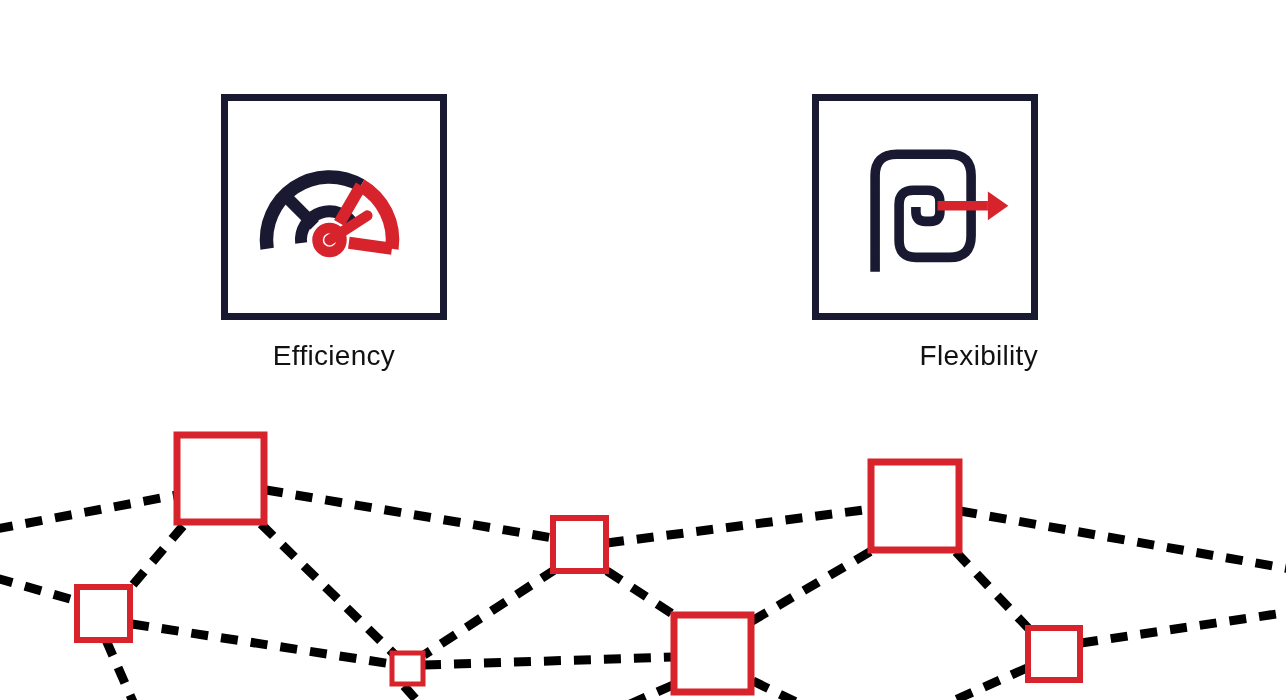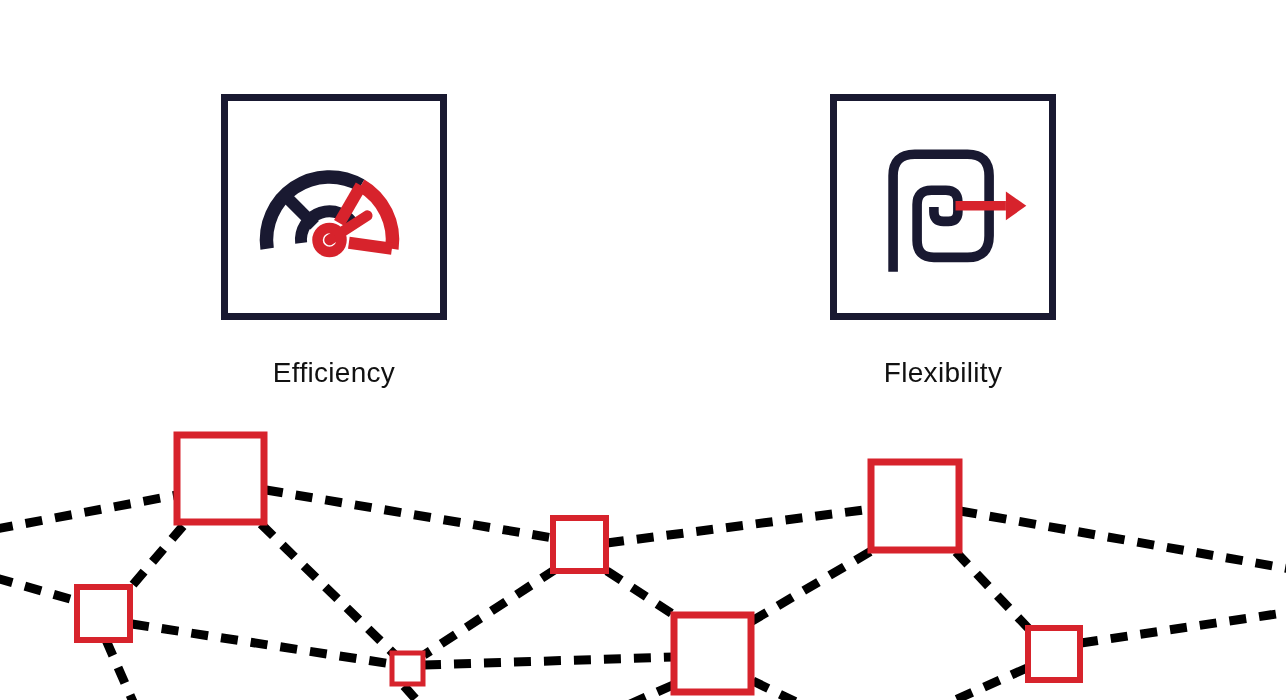--- a/index.html
+++ b/index.html
@@ -11,31 +11,31 @@
   }
   * { margin: 0; padding: 0; box-sizing: border-box; }
   html, body { width: 1286px; height: 700px; background: var(--bg); }
   body { font-family: "Liberation Sans", sans-serif; position: relative; overflow: hidden; }
 
   .canvas { position: absolute; inset: 0; }
 
   .feature { position: absolute; top: 94px; width: 226px; text-align: center; }
   .feature.f0 { left: 221px; }
   .feature.f1 { left: 526px; }
-  .feature.f2 { left: 830px; }
+  .feature.f2 { left: 812px; text-align: right; }
 
   .feature-box {
     width: 226px; height: 226px;
     border: 7px solid var(--navy);
     background: var(--bg);
     display: flex; align-items: center; justify-content: center;
   }
 
   .feature-label {
-    margin-top: 38px;
+    margin-top: 21px;
     font-size: 28px;
     line-height: 1.1;
     color: var(--label);
     letter-spacing: 0.3px;
   }
 
   .icon-svg { display: block; }
   .stroke-navy { stroke: var(--navy); fill: none; }
   .stroke-red  { stroke: var(--red);  fill: none; }
   .fill-red    { fill: var(--red); stroke: none; }

